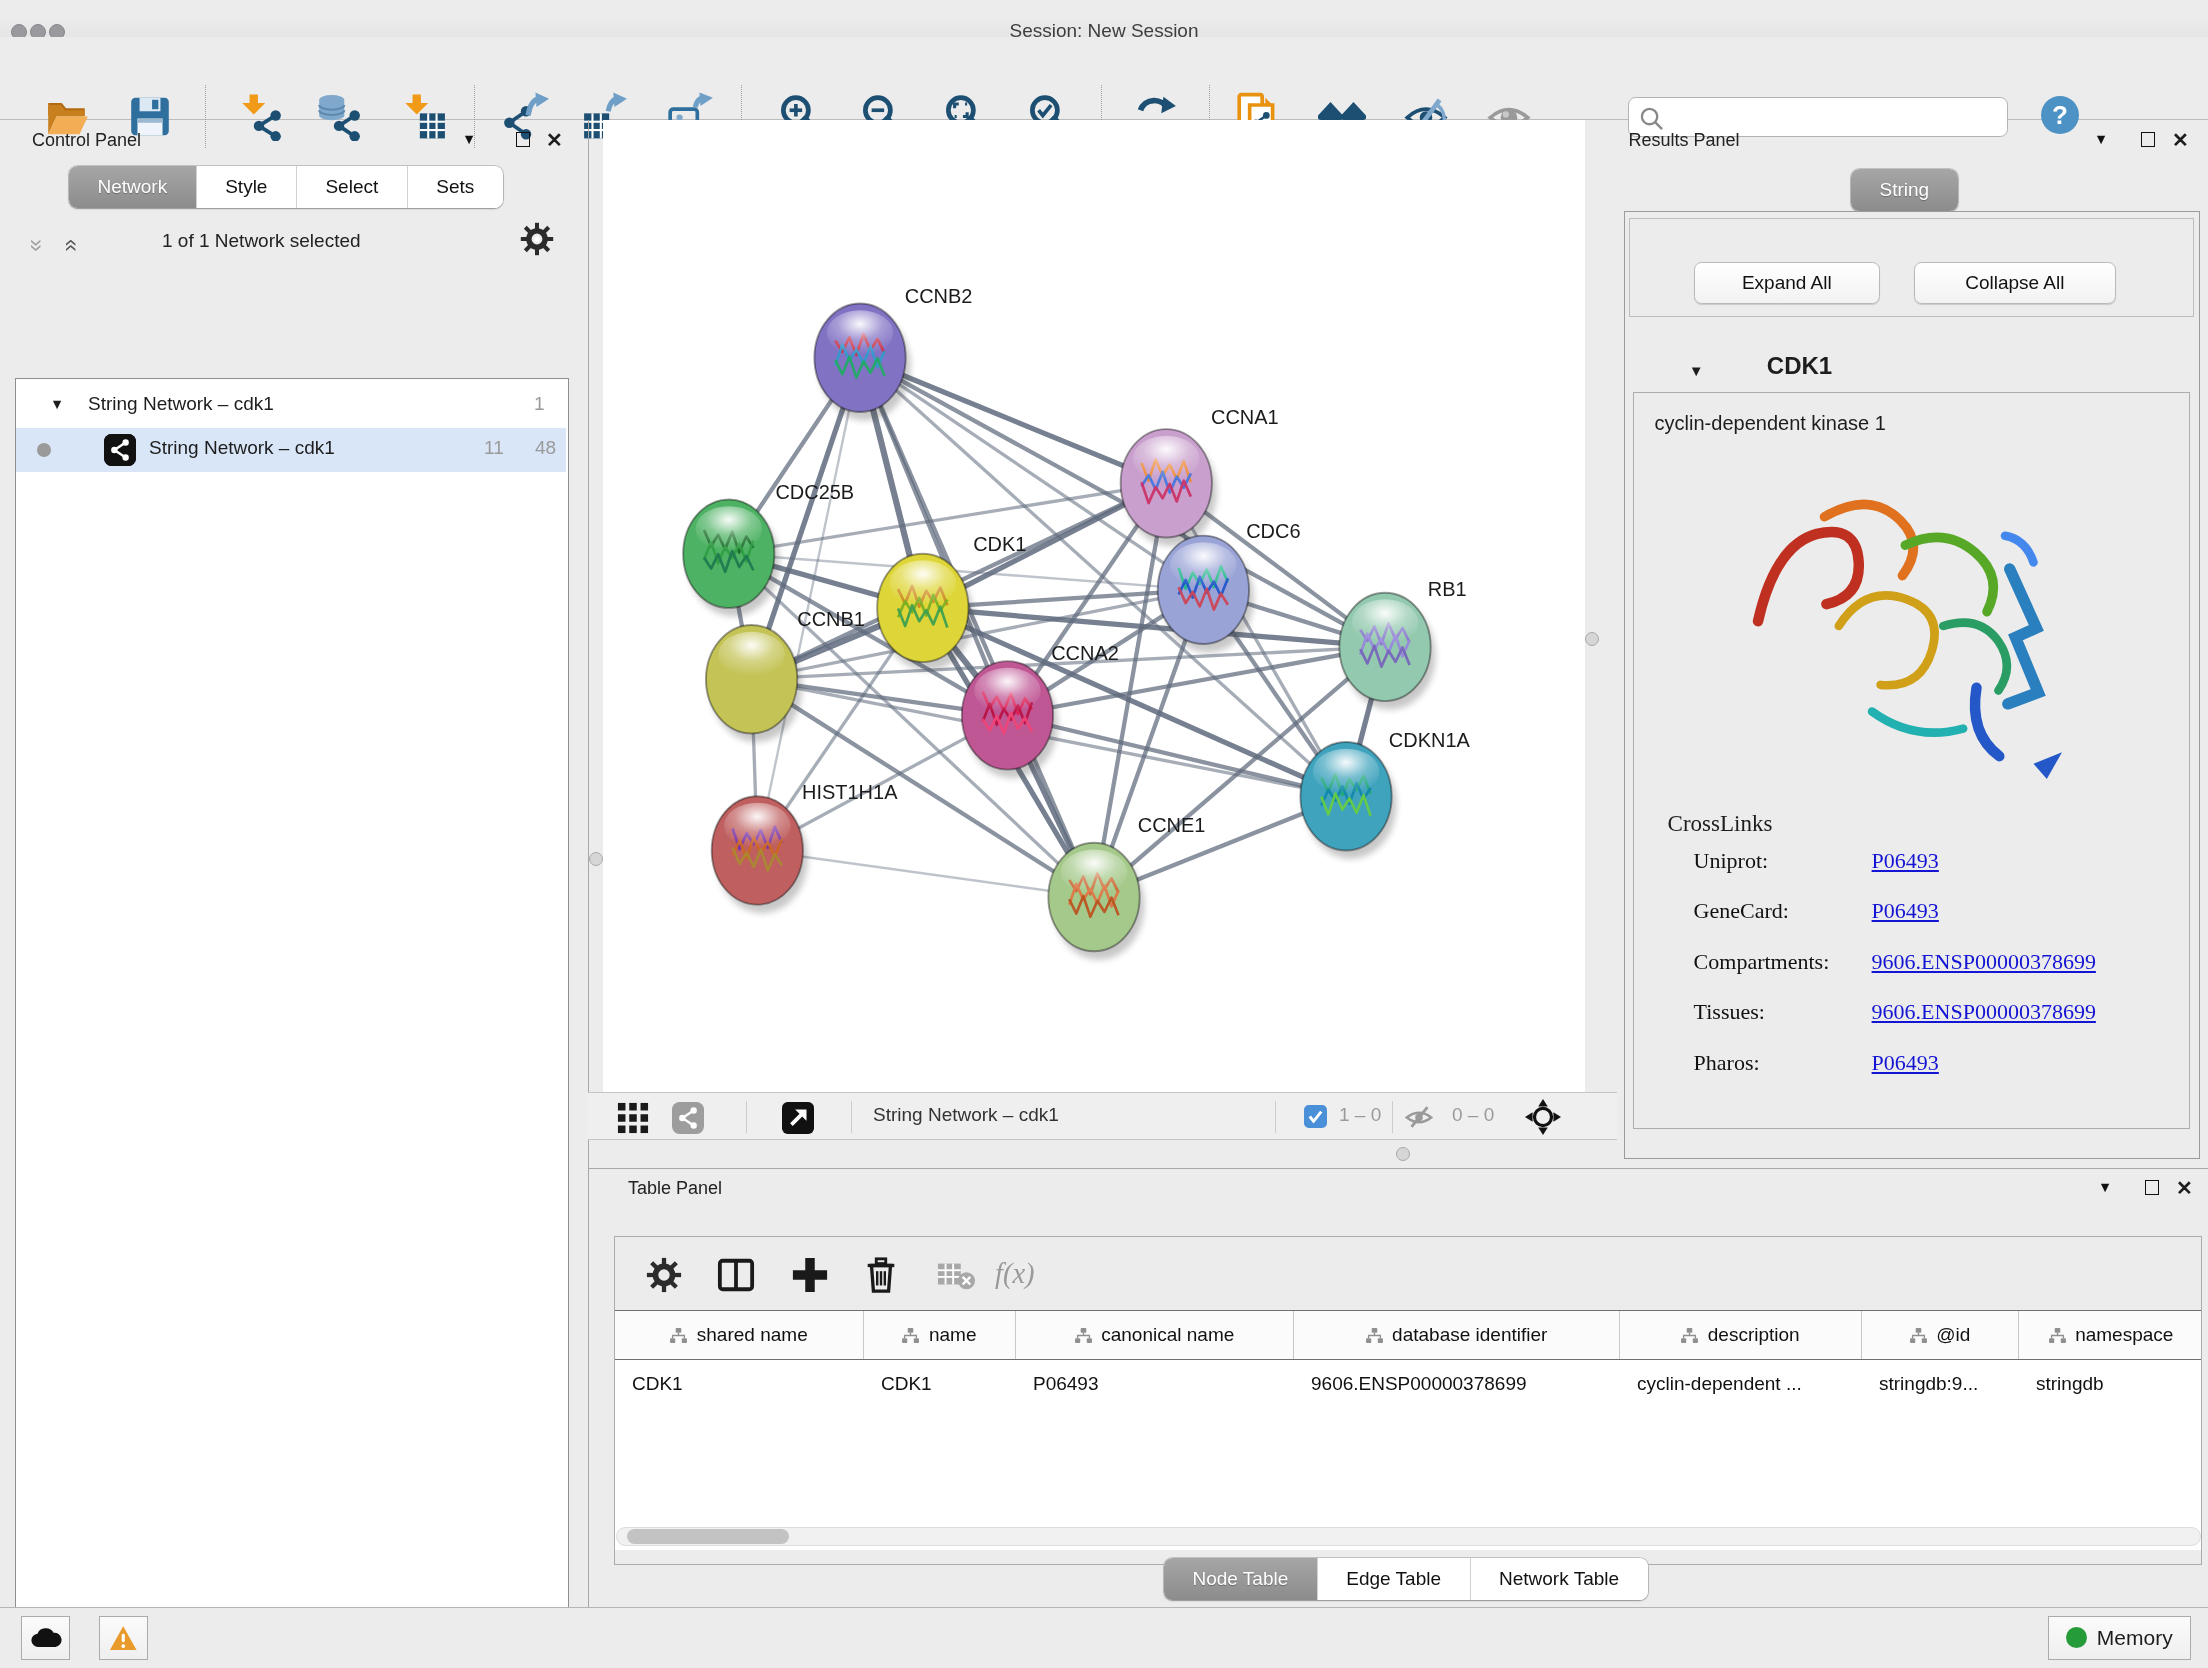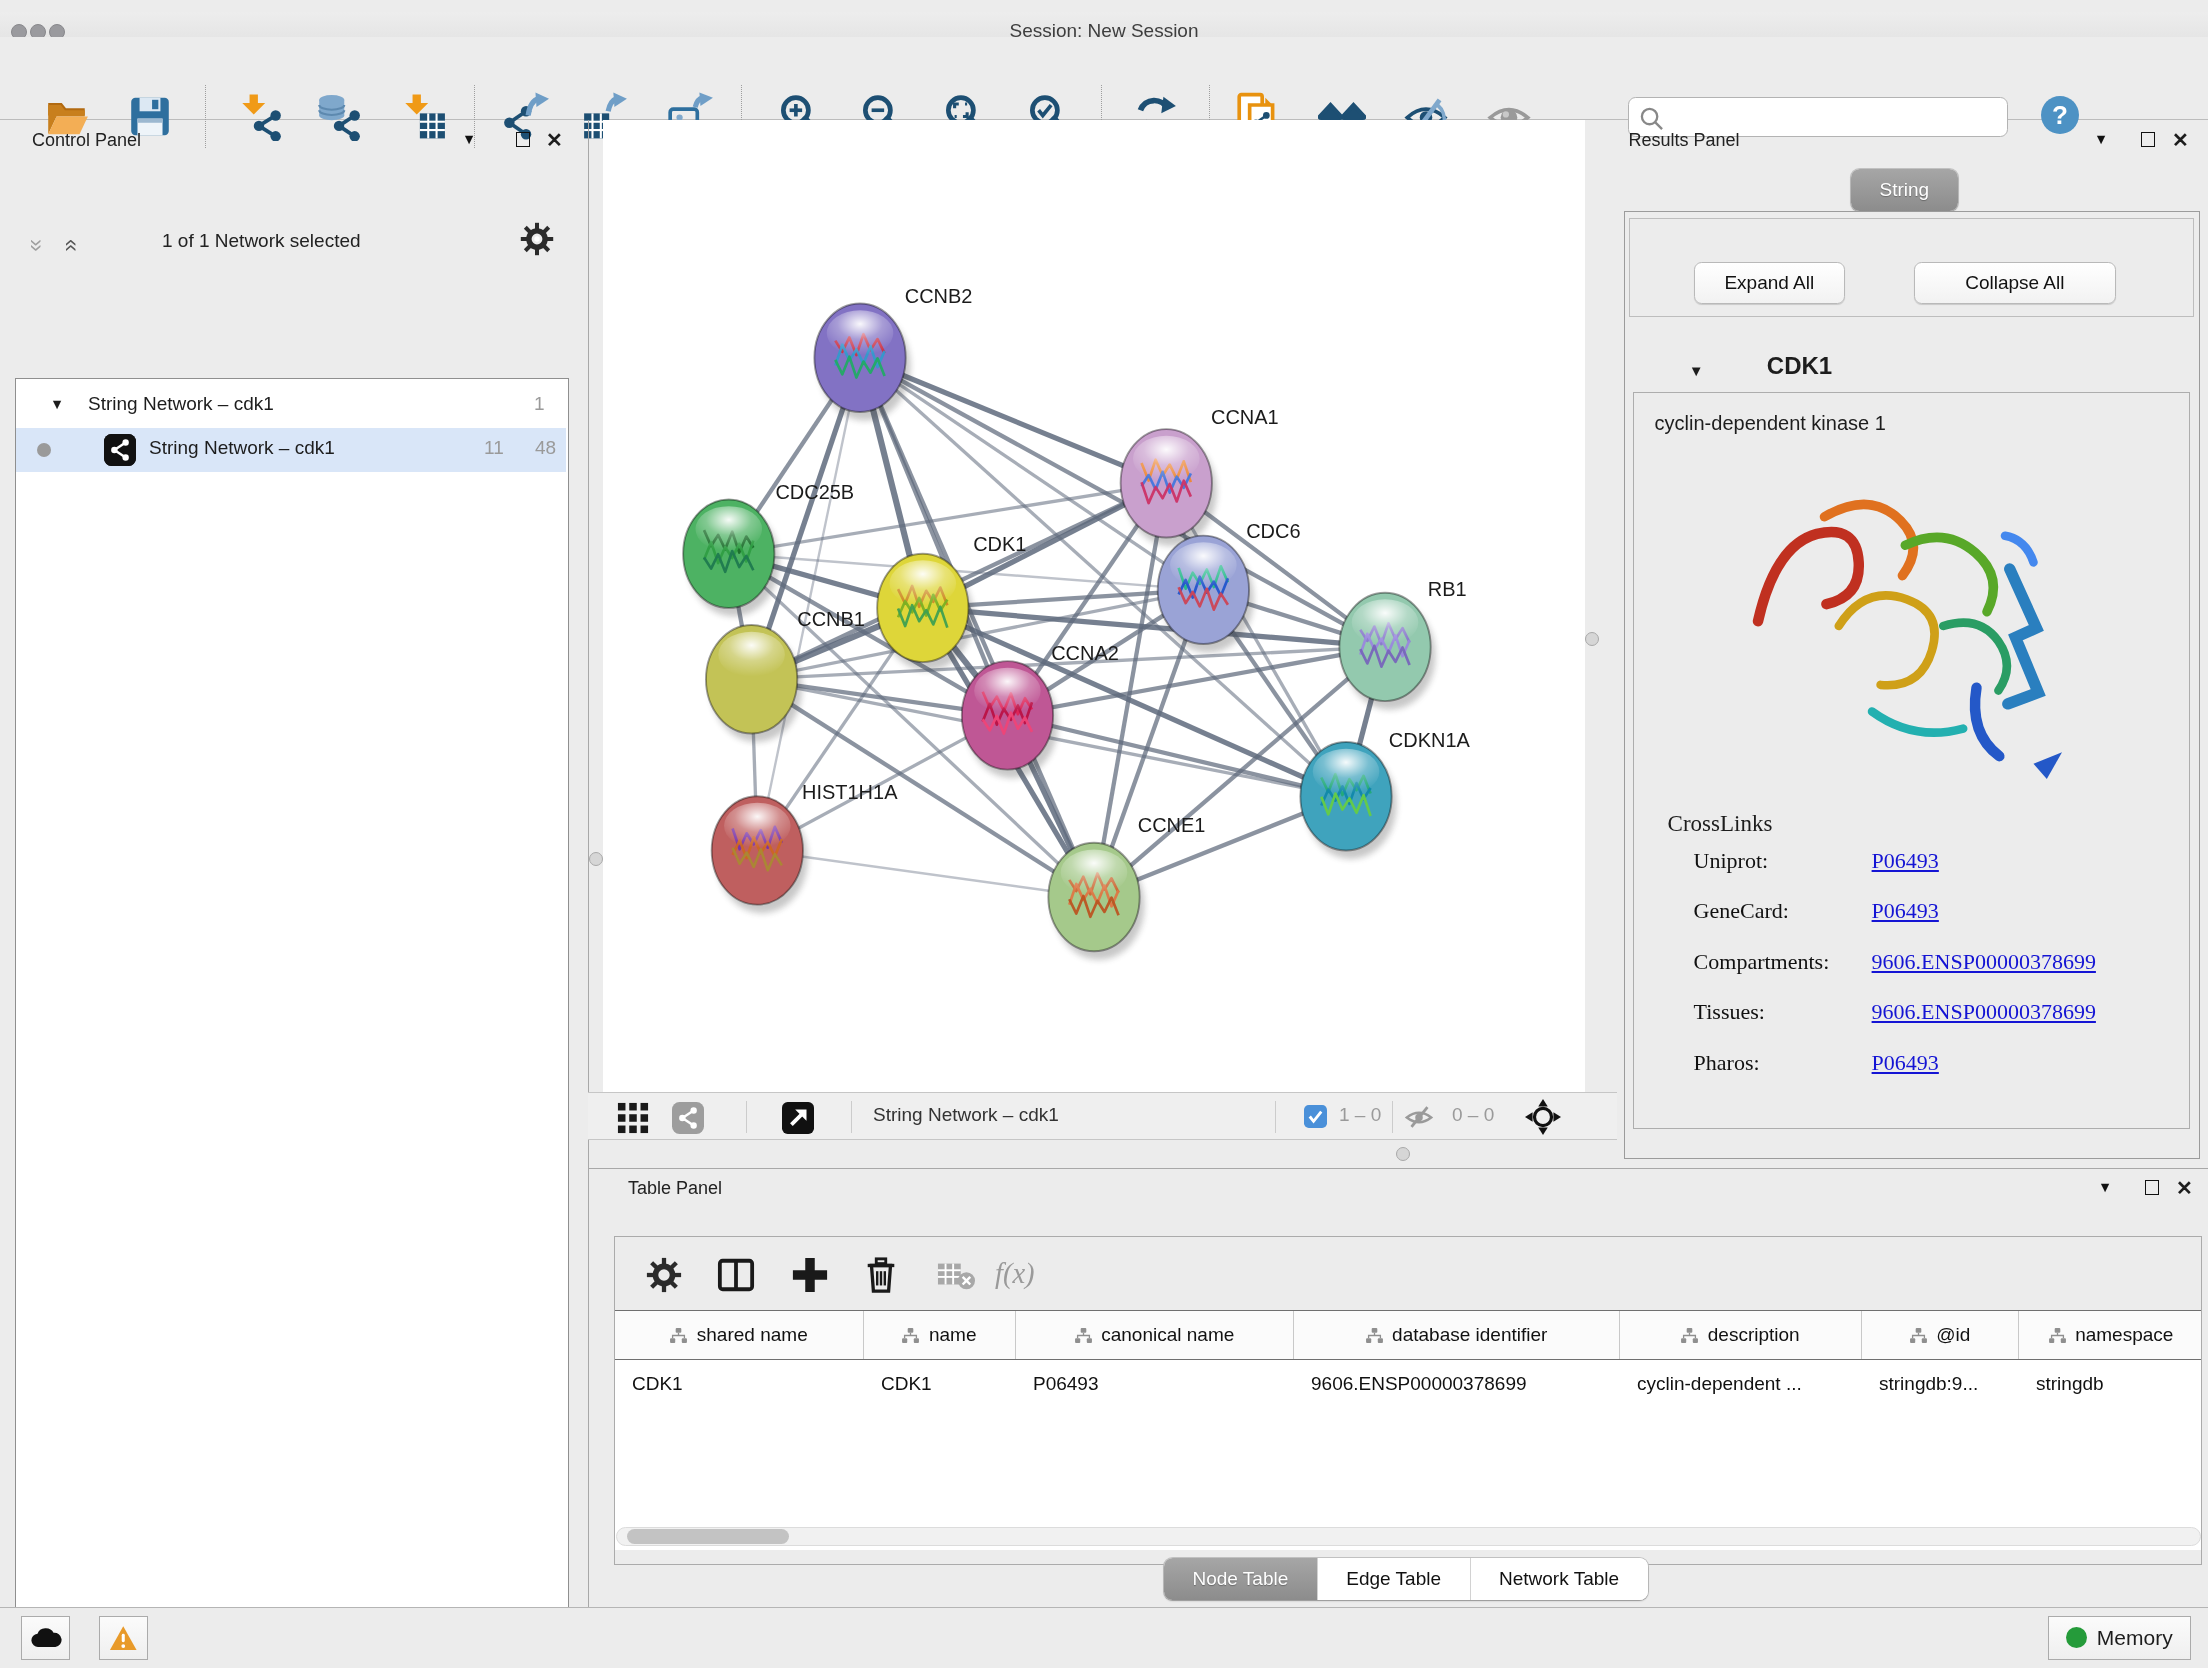--- a/index.html
+++ b/index.html
@@ -302,20 +302,26 @@
   </div>
   <div id="help-btn">?</div>
 </div>
 
 <div class="abs" id="control-panel" style="left:0;top:120px;width:588px;height:1488px;">
   <span class="abs panel-title" style="left:32px;top:9.5px">Control Panel</span>
   <span class="abs panel-ctl" style="left:462px;top:11.4px">▼</span>
   <span class="abs" style="left:516px;top:12.4px"><span class="ctl-box"></span></span>
   <span class="abs" style="left:546px;top:7.6px;font-size:20px;font-weight:bold">✕</span>
 
+  <div class="seg-group" id="control-tabs" style="left:69px;top:46px">
+      <div class="seg active">Network</div>
+      <div class="seg">Style</div>
+      <div class="seg">Select</div>
+      <div class="seg">Sets</div>
+    </div>
 
   <span class="abs" style="left:30px;top:112px;color:#9e9e9e;font-size:23px;display:inline-block;transform:rotate(90deg)">»</span>
   <span class="abs" style="left:65px;top:112px;color:#555;font-size:23px;display:inline-block;transform:rotate(90deg)">«</span>
   <span class="abs" style="left:162px;top:110px;font-size:19px;color:#222">1 of 1 Network selected</span>
   <span class="abs" style="left:519px;top:101px">
     <svg width="36" height="36" viewBox="0 0 40 40">
         <g stroke="#2b2b2b" stroke-width="4.5">
           <line x1="20" y1="2" x2="20" y2="11"></line>
           <line x1="20" y1="29" x2="20" y2="38"></line>
           <line x1="2" y1="20" x2="11" y2="20"></line>
@@ -596,21 +602,21 @@
   <span class="abs" style="left:524px;top:12.4px"><span class="ctl-box"></span></span>
   <span class="abs" style="left:555px;top:7.6px;font-size:20px;font-weight:bold">✕</span>
 
   <div class="seg-group" style="left:234px;top:49px">
     <div class="seg active">String</div>
   </div>
 </div>
 
 <div id="results-outer">
   <div id="results-btn-box">
-    <div class="btn" style="left:64px;top:43px;width:151px;height:42px;line-height:40px">Expand All</div>
+    <div class="btn" style="left:64px;top:43px;width:186px;height:42px;line-height:40px">Expand All</div>
     <div class="btn" style="left:284px;top:43px;width:202px;height:42px;line-height:40px">Collapse All</div>
   </div>
 
   <div id="results-section">
     <span class="abs" style="left:60px;top:42px;font-size:15px">▼</span>
     <span class="abs" style="left:138px;top:32px;font-size:24px;font-weight:bold">CDK1</span>
 
     <div id="gene-content">
       <span class="abs" style="left:21px;top:19px;font-size:20px">cyclin-dependent kinase 1</span>
 

